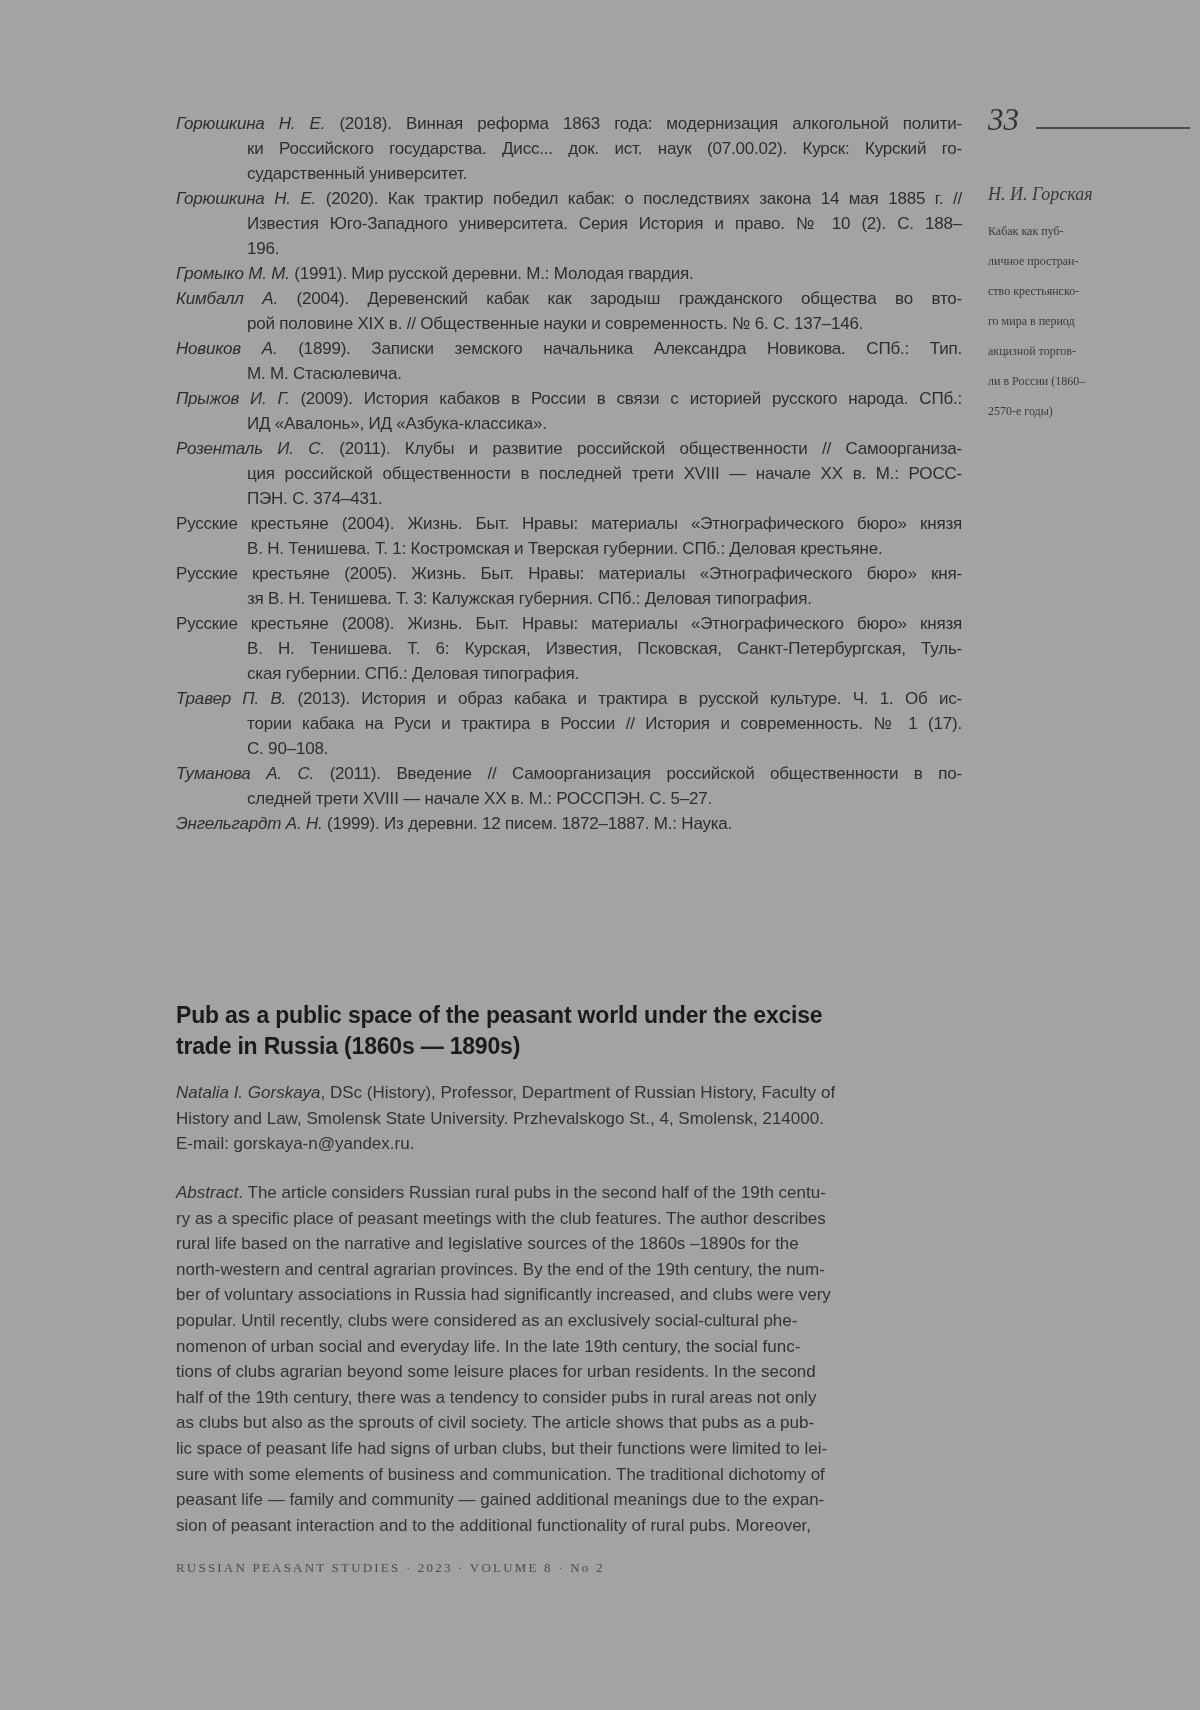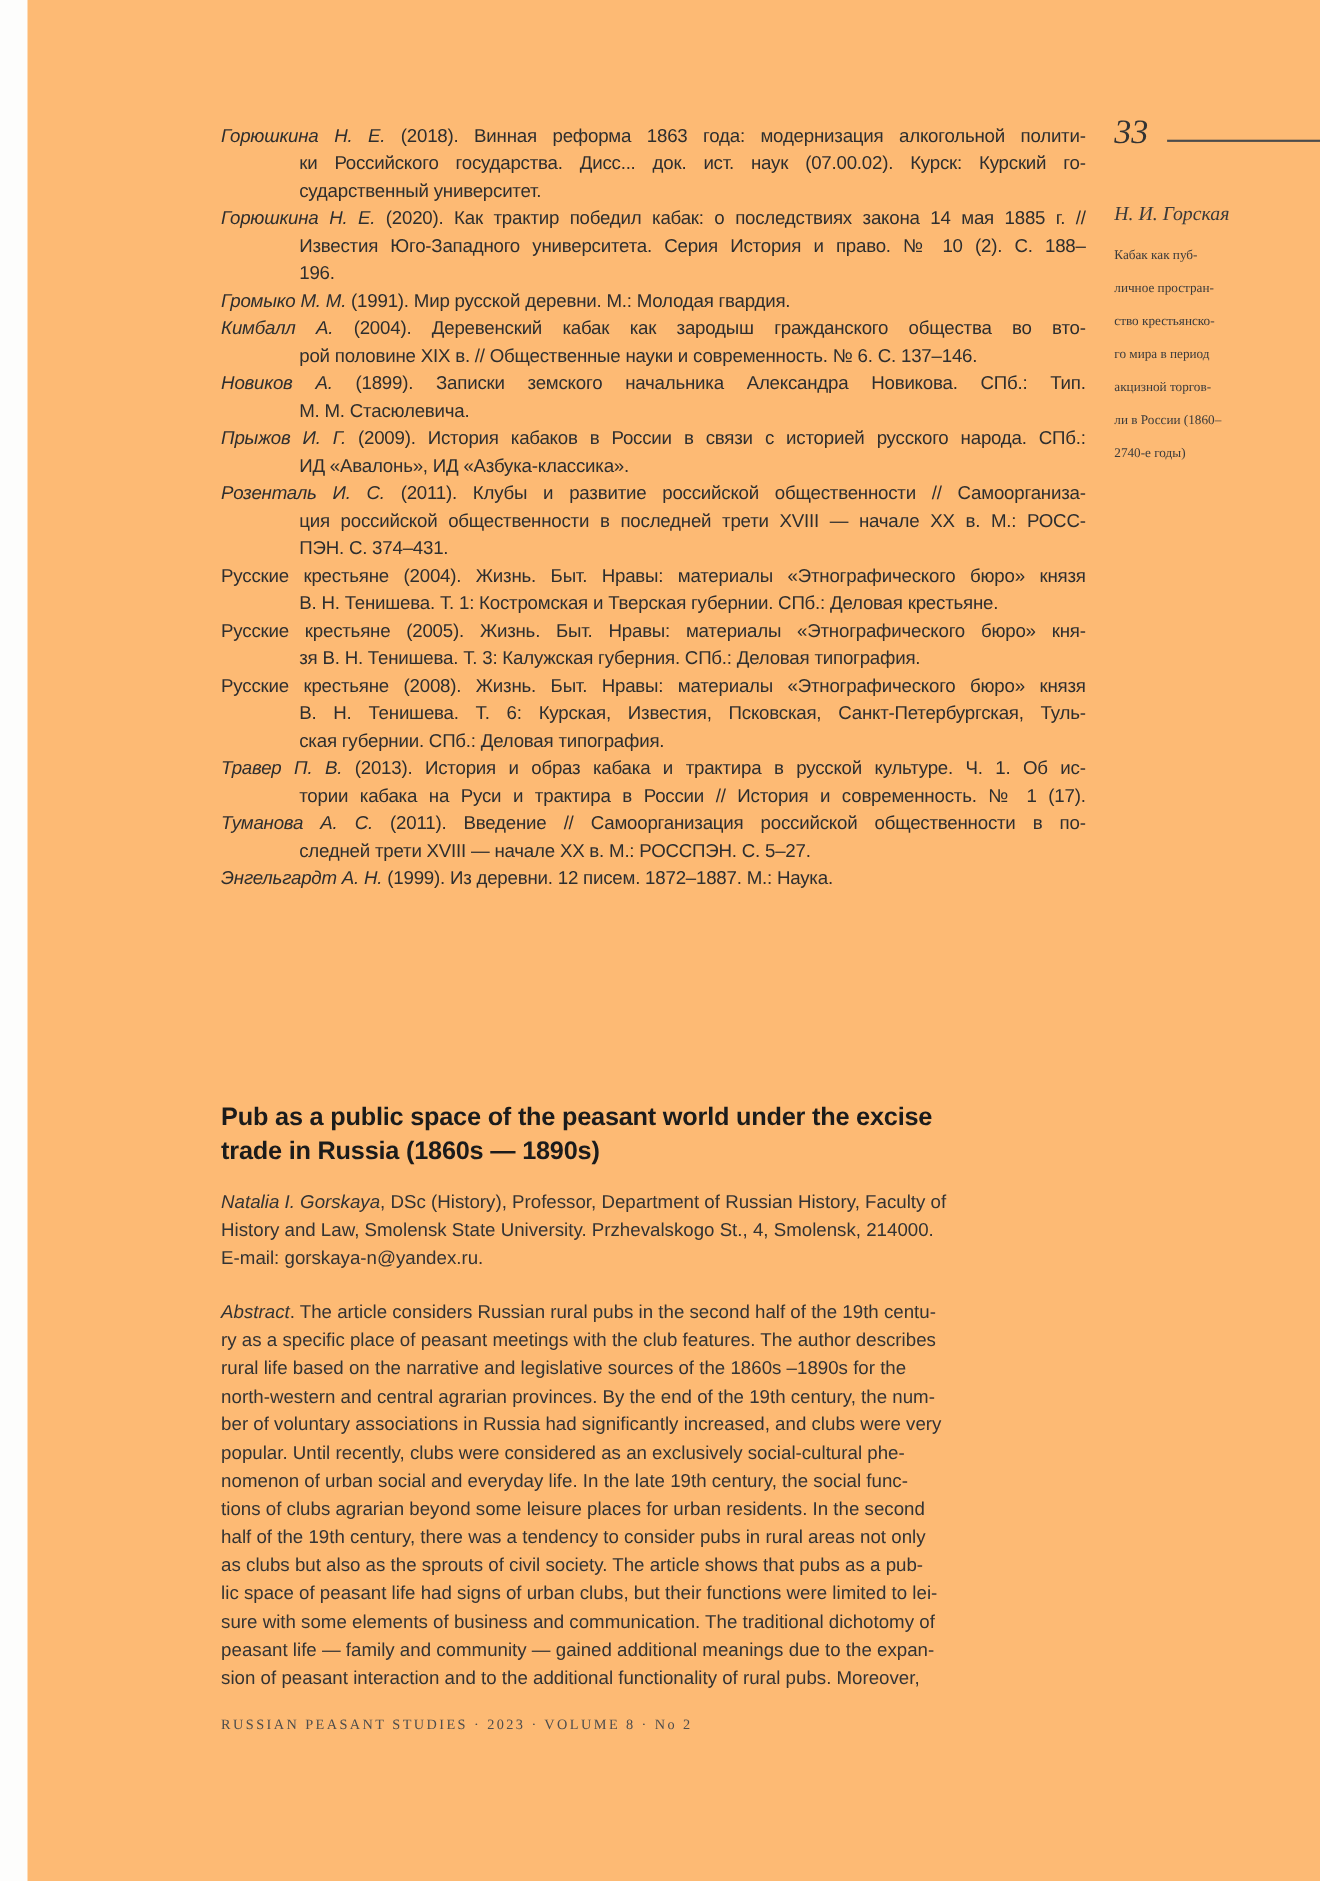--- a/index.html
+++ b/index.html
@@ -1,21 +1,21 @@
 <!DOCTYPE html>
 <html><head>
 <meta charset="utf-8">
 <style>
   html,body{margin:0;padding:0;}
   body{
     width:1200px;height:1710px;position:relative;background:#fdfdfc;
     font-family:"Liberation Sans",sans-serif;color:#2d2d2d;
     -webkit-font-smoothing:antialiased;
   }
-  .page{position:absolute;inset:0;background:#fdba74;overflow:hidden;margin-left:25px;}
+  .page{position:absolute;inset:0;background:#a3a3a3;overflow:hidden;}
 
   
   .refs{position:absolute;left:176px;top:111px;width:786px;
         font-size:17px;line-height:25px;letter-spacing:-0.2px;color:#2e2e2e;}
   .ref-line{text-align:justify;text-align-last:justify;}
   .ref-line.cont{padding-left:71px;}
   .ref-line.last{text-align-last:left;}
   .ref-line i{font-style:italic;}
 
   
@@ -94,41 +94,42 @@
         <div class="ref-line cont last">зя В. Н. Тенишева. Т. 3: Калужская губерния. СПб.: Деловая типография.</div>
       </div>
       <div class="ref">
         <div class="ref-line">Русские крестьяне (2008). Жизнь. Быт. Нравы: материалы «Этнографического бюро» князя</div>
         <div class="ref-line cont">В. Н. Тенишева. Т. 6: Курская, Известия, Псковская, Санкт-Петербургская, Туль-</div>
         <div class="ref-line cont last">ская губернии. СПб.: Деловая типография.</div>
       </div>
       <div class="ref">
         <div class="ref-line"><i>Травер П. В.</i> (2013). История и образ кабака и трактира в русской культуре. Ч. 1. Об ис-</div>
         <div class="ref-line cont">тории кабака на Руси и трактира в России // История и современность. № 1 (17).</div>
+        <div class="ref-line cont last">С. 90–108.</div>
       </div>
       <div class="ref">
         <div class="ref-line"><i>Туманова А. С.</i> (2011). Введение // Самоорганизация российской общественности в по-</div>
         <div class="ref-line cont last">следней трети XVIII — начале XX в. М.: РОССПЭН. С. 5–27.</div>
       </div>
       <div class="ref">
         <div class="ref-line last"><i>Энгельгардт А. Н.</i> (1999). Из деревни. 12 писем. 1872–1887. М.: Наука.</div>
       </div>
     </div>
 
   <div class="page-num">33</div>
   <div class="head-rule"></div>
   <div class="sb-author">Н. И. Горская</div>
   <div class="sb-title">
       <div class="sb-line">Кабак как пуб-</div>
       <div class="sb-line">личное простран-</div>
       <div class="sb-line">ство крестьянско-</div>
       <div class="sb-line">го мира в период</div>
       <div class="sb-line">акцизной торгов-</div>
       <div class="sb-line">ли в России (1860–</div>
-      <div class="sb-line">2740-е годы)</div>
+      <div class="sb-line">2570-е годы)</div>
     </div>
 
   <div class="en-title">
       <div class="title-line">Pub as a public space of the peasant world under the excise</div>
       <div class="title-line">trade in Russia (1860s — 1890s)</div>
     </div>
 
   <div class="author-block">
       <div class="prose-line"><i>Natalia I. Gorskaya</i>, DSc (History), Professor, Department of Russian History, Faculty of</div>
       <div class="prose-line">History and Law, Smolensk State University. Przhevalskogo St., 4, Smolensk, 214000.</div>

